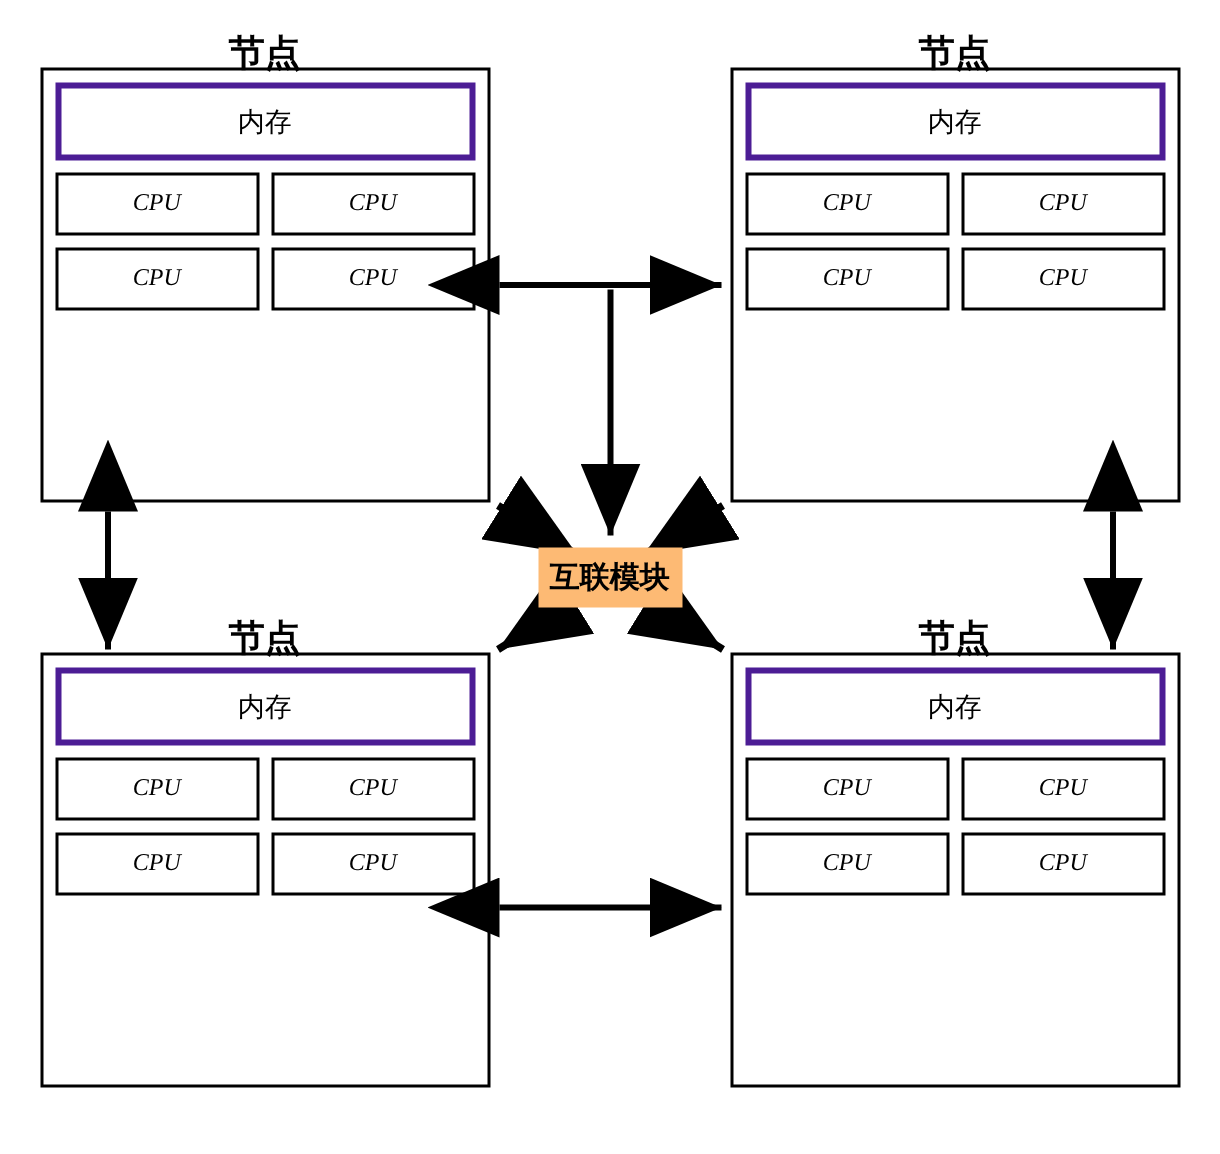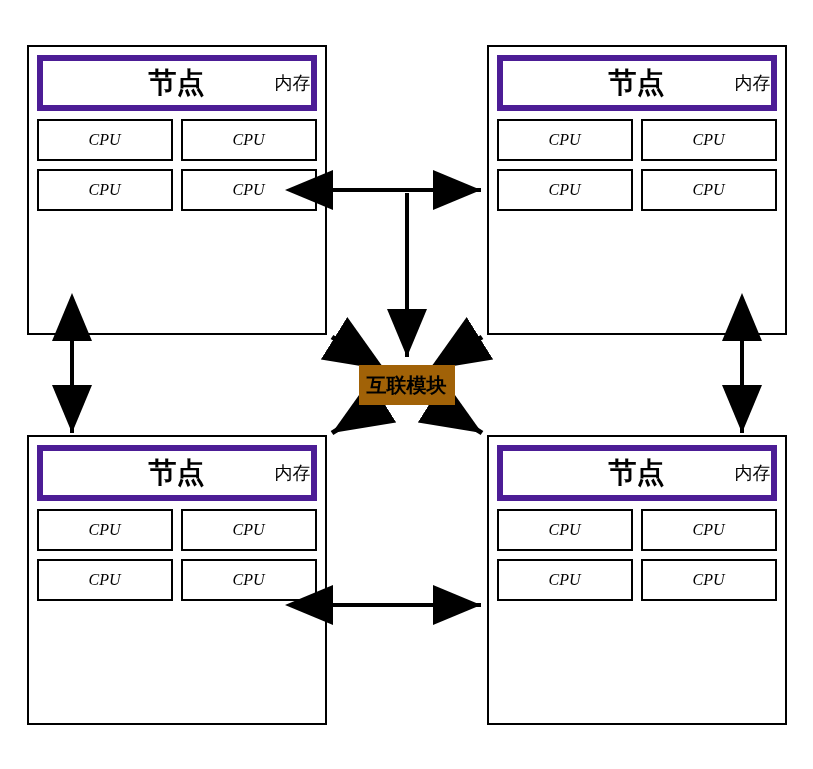--- a/index.html
+++ b/index.html
@@ -27,29 +27,28 @@
       flex-direction: column;
       align-items: center;
       padding: 8px;
       gap: 8px;
     }
     .node-label {
       position: absolute;
       top: -28px;
       left: 50%;
       transform: translateX(-50%);
-      font-size: 28px;
+      font-size: 24px;
       font-weight: bold;
       white-space: nowrap;
-      margin-top: 45px;
     }
     .memory-box {
-      border: 6px solid #4c1d95;
+      border: 4px solid #4c1d95;
       width: 100%;
-      text-align: right;
+      text-align: center;
       padding: 10px 0;
       font-size: 18px;
     }
     .cpu-grid {
       display: grid;
       grid-template-columns: 1fr 1fr;
       gap: 8px;
       width: 100%;
       font-style: italic;
     }
@@ -69,21 +68,21 @@
     .center-label {
       position: absolute;
       top: 50%;
       left: 50%;
       transform: translate(-50%, -50%);
       font-size: 20px;
       font-weight: bold;
       text-align: center;
       line-height: 1.4;
       white-space: nowrap;
-      background: #a16207;
+      background: #fdba74;
       padding: 4px 8px;
       z-index: 10;
     }
 
     
     .arrows-svg {
       position: absolute;
       top: 0; left: 0;
       width: 100%; height: 100%;
       pointer-events: none;

